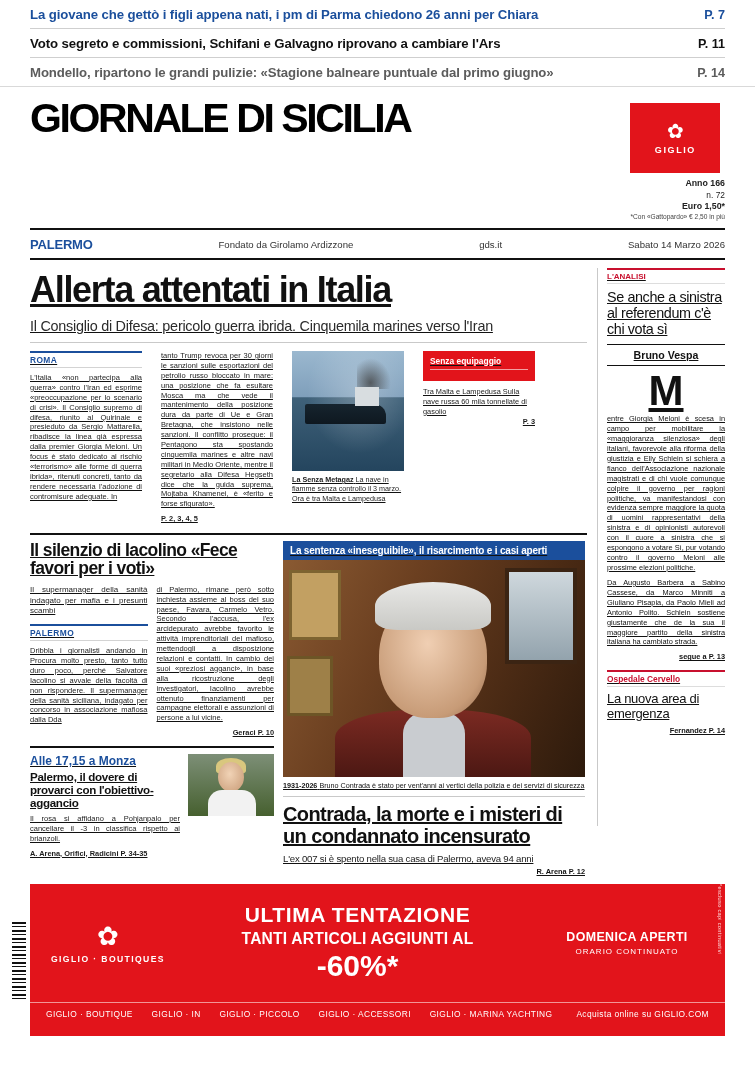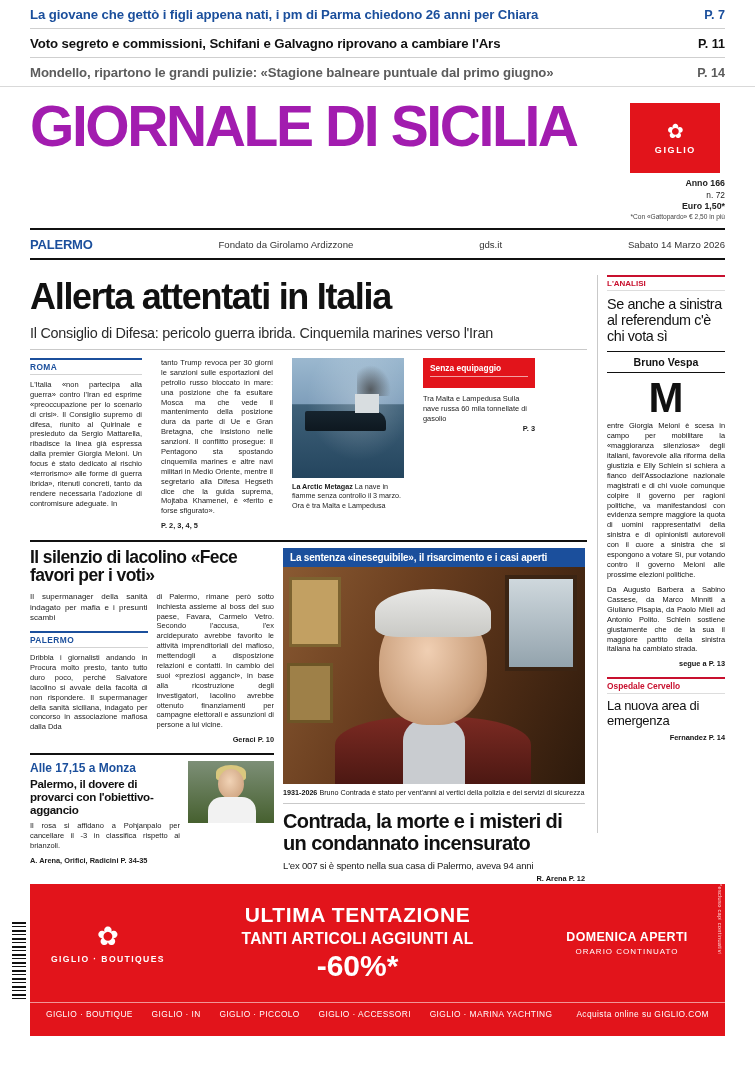--- a/index.html
+++ b/index.html
@@ -31,24 +31,24 @@
   .c-dark { color:#111; }
 
   
   .masthead {
     display:flex; align-items:flex-start; justify-content:space-between;
     padding:12px 30px 0 30px;
   }
   .logo {
     font-family:"Liberation Sans", sans-serif;
     font-weight:bold;
-    font-size:57px;
+    font-size:41px;
     letter-spacing:-2.4px;
     line-height:0.95;
-    color:#a21caf;
+    color:#000000;
   }
   .giglio-box {
     width:90px; height:70px; background:#e2141b; color:#fff;
     display:flex; flex-direction:column; align-items:center; justify-content:center;
     margin-top:4px;
   }
   .giglio-mark { font-size:20px; line-height:1; margin-bottom:4px; }
   .giglio-word { font-size:9px; letter-spacing:1.6px; font-weight:bold; }
   .anno {
     text-align:right; font-size:8.4px; line-height:1.35; color:#222; margin-top:5px;
@@ -64,22 +64,23 @@
     border-top:2px solid #111;
     border-bottom:2px solid #111;
     font-size:9.6px; color:#333;
   }
   .city { font-size:13px; font-weight:bold; color:#1b4f9c; letter-spacing:-0.2px; }
 
   
   .main {
     display:flex;
     padding:0 30px;
-    margin-top:15px;
+    margin-top:8px;
     height:558px;
+    text-decoration:underline;
   }
   .col-left { width:568px; padding-right:10px; border-right:1px solid #c9c9c9; }
   .col-right { width:127px; padding-left:9px; }
 
   h1.lead {
     font-size:36px; font-weight:bold; letter-spacing:-1.3px;
     line-height:1.0; margin:4px 0 10px 0;
   }
   .subhead {
     font-size:14.4px; color:#2b2b2b; letter-spacing:-0.25px;
@@ -284,21 +285,21 @@
           </div>
         </div>
 
         <div class="tcol">
           <div class="photo ship-photo">
             <div class="ship-smoke"></div>
             <div class="ship-hull"></div>
             <div class="ship-sup"></div>
           </div>
           <div class="cap">
-            <b>La Arctic Metagaz</b>
+            <b>La Senza Metagaz</b>
             <span>La nave in fiamme senza controllo il 3 marzo. Ora è tra Malta e Lampedusa</span>
           </div>
         </div>
 
         <div class="tcol">
           <div class="redbox">
             <div class="rb-kick">Senza equipaggio</div>
           </div>
           <div class="redbox-under" style="color:#1c1c1c">
             <div>Tra Malta e Lampedusa Sulla nave russa 60 mila tonnellate di gasolio</div>

